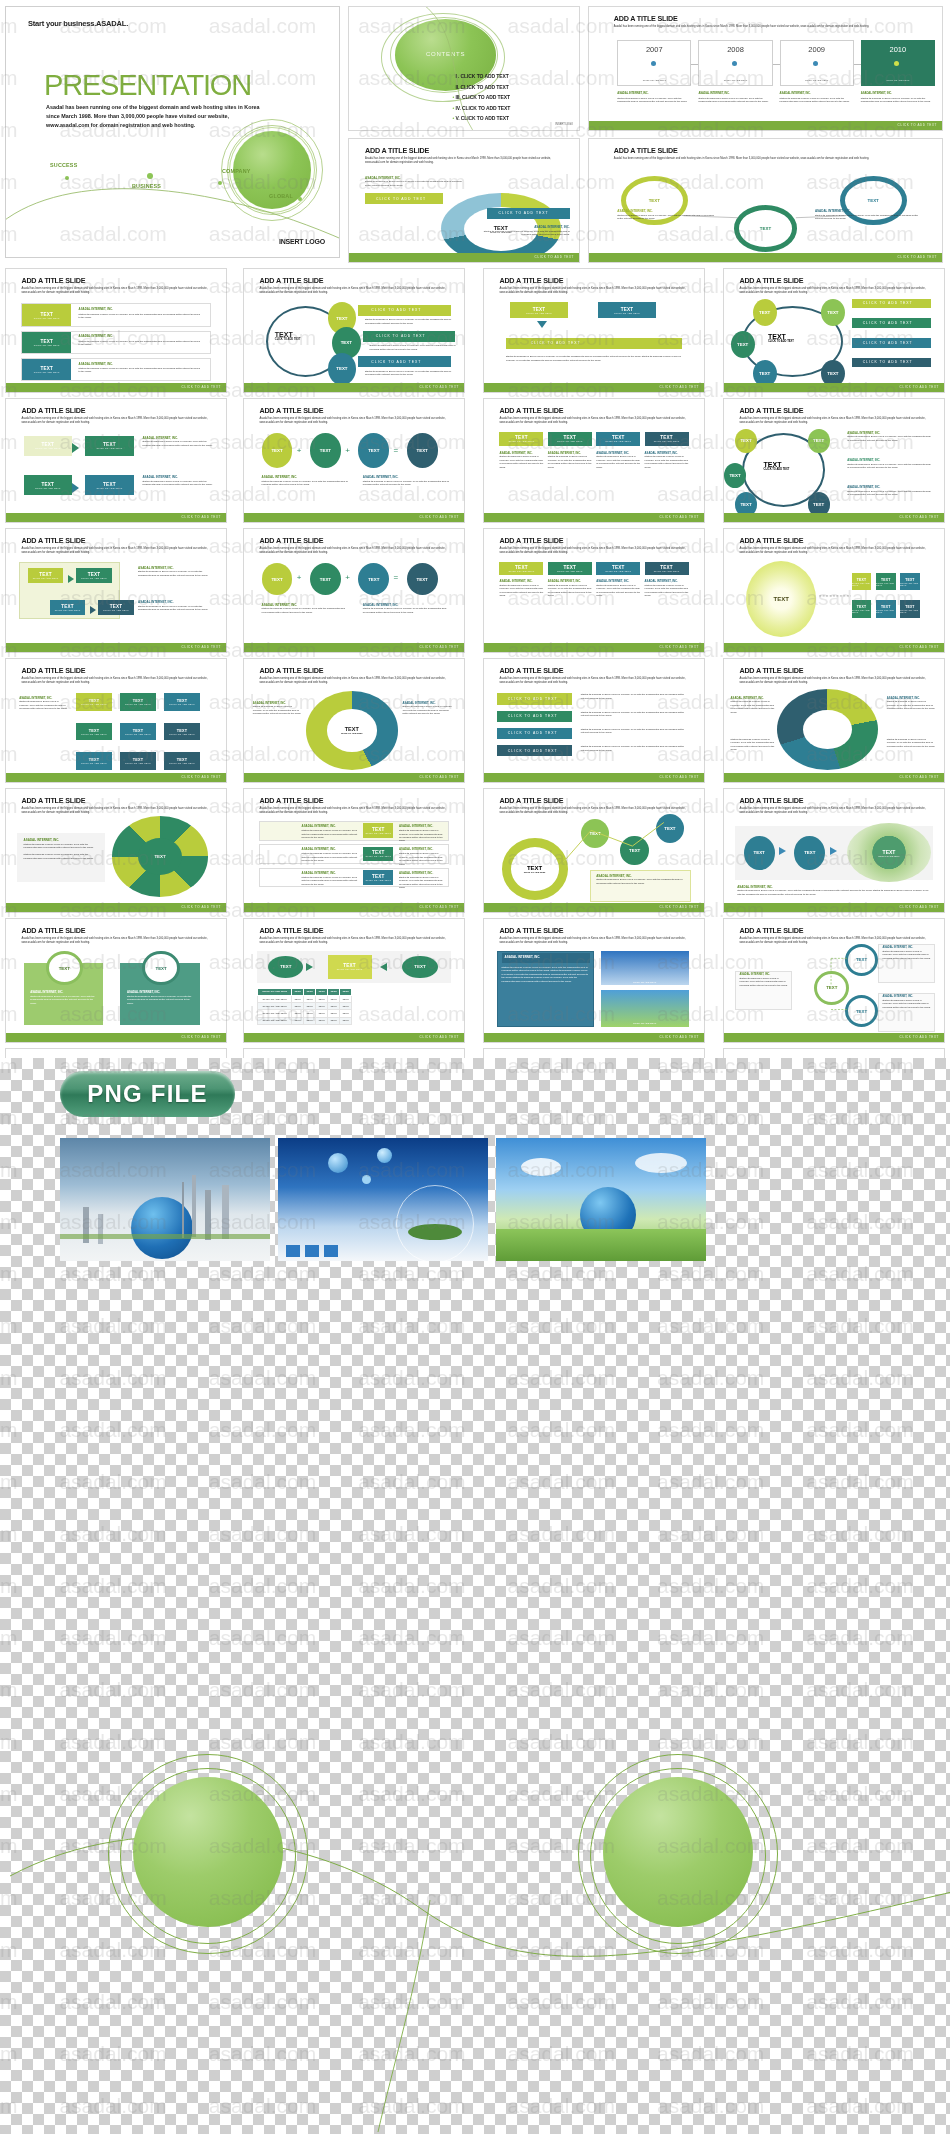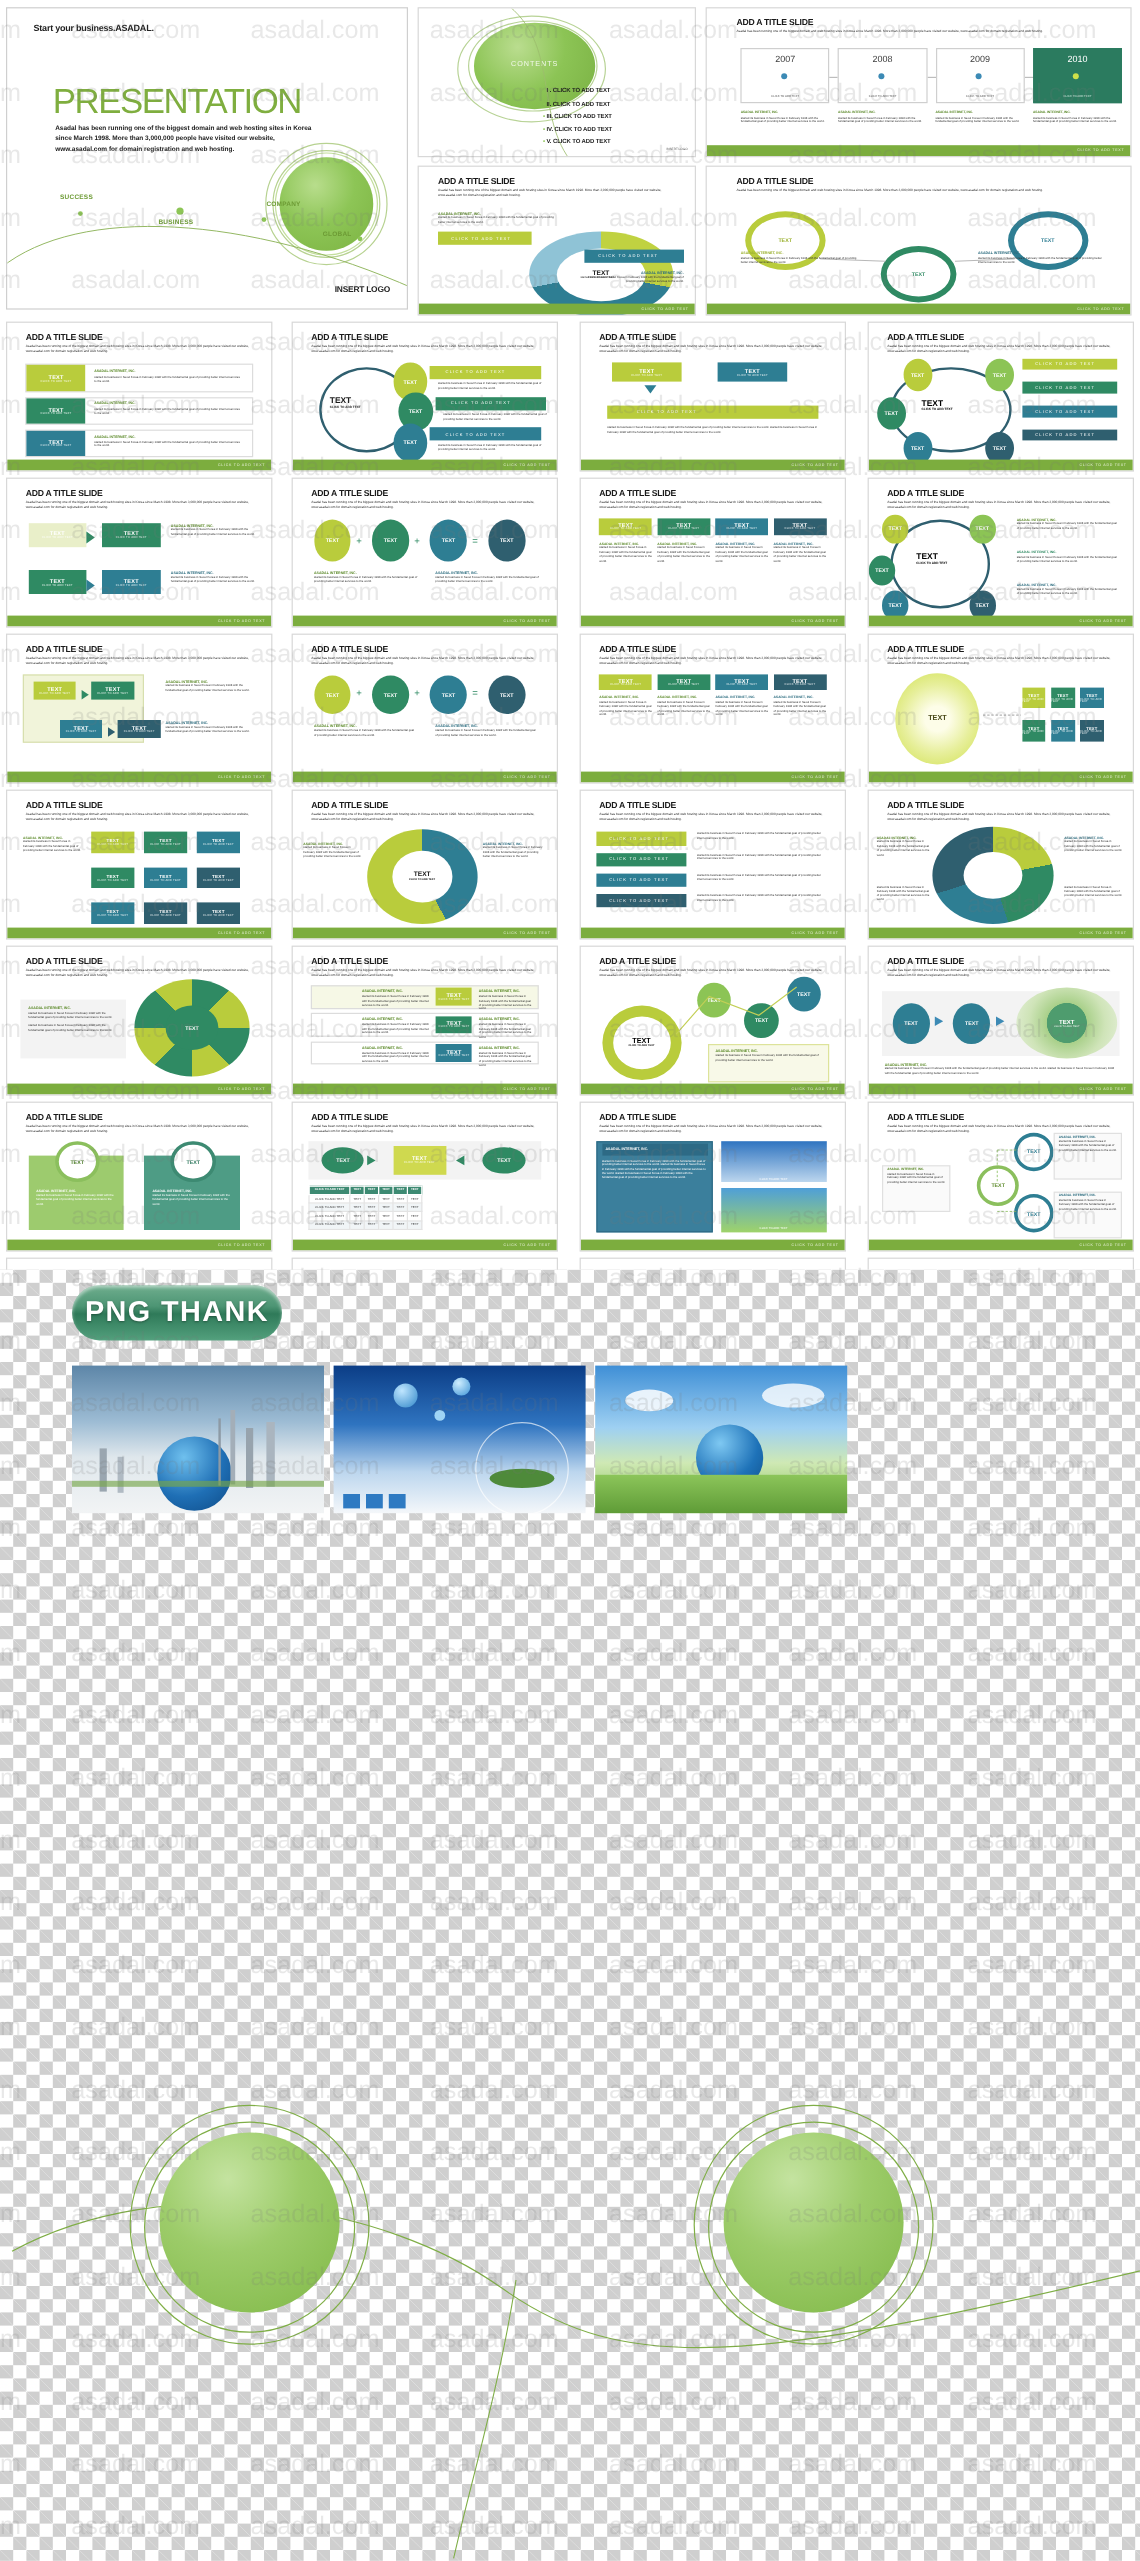--- a/index.html
+++ b/index.html
@@ -989,21 +989,21 @@
       <svg style="position:absolute;left:0;top:62%;width:100%;height:38%;" viewBox="0 0 222 48" preserveAspectRatio="none">
         <path d="M -3 34 C 50 10, 140 16, 228 40" fill="none" stroke="#8fb55c" stroke-width="0.6"></path>
       </svg>
       <div style="position:absolute;right:6px;bottom:4px;font-size:2.6px;font-weight:bold;color:#333;">INSERT LOGO</div>
     </div>
   </div>
 
 <div class="png-sec"></div>
 
 <div class="png-badge">
-  <span>PNG THANK</span>
+  <span>PNG FILE</span>
 </div>
 
 <div class="png-img" style="left:60px;top:1138px;width:210px;height:123px;background:linear-gradient(to bottom,#5d86a8 0%,#9dbcd4 38%,#dfe7ec 62%,#f2f4f5 100%);">
   <div style="position:absolute;left:34%;top:48%;width:62px;height:62px;border-radius:50%;background:radial-gradient(circle at 36% 28%,#6fc0ee 0%,#1f6fb5 55%,#0d4a86 100%);"></div>
   <div style="position:absolute;left:58%;top:36%;width:2px;height:56px;background:#8d9aa5;"></div>
   <div style="position:absolute;left:63%;top:30%;width:4px;height:62px;background:#a3aeb8;"></div>
   <div style="position:absolute;left:69%;top:42%;width:6px;height:50px;background:#97a3ad;"></div>
   <div style="position:absolute;left:77%;top:38%;width:7px;height:54px;background:#aab5bf;"></div>
   <div style="position:absolute;left:11%;top:56%;width:6px;height:36px;background:#9aa6b0;"></div>
   <div style="position:absolute;left:18%;top:62%;width:5px;height:30px;background:#b0bac3;"></div>

